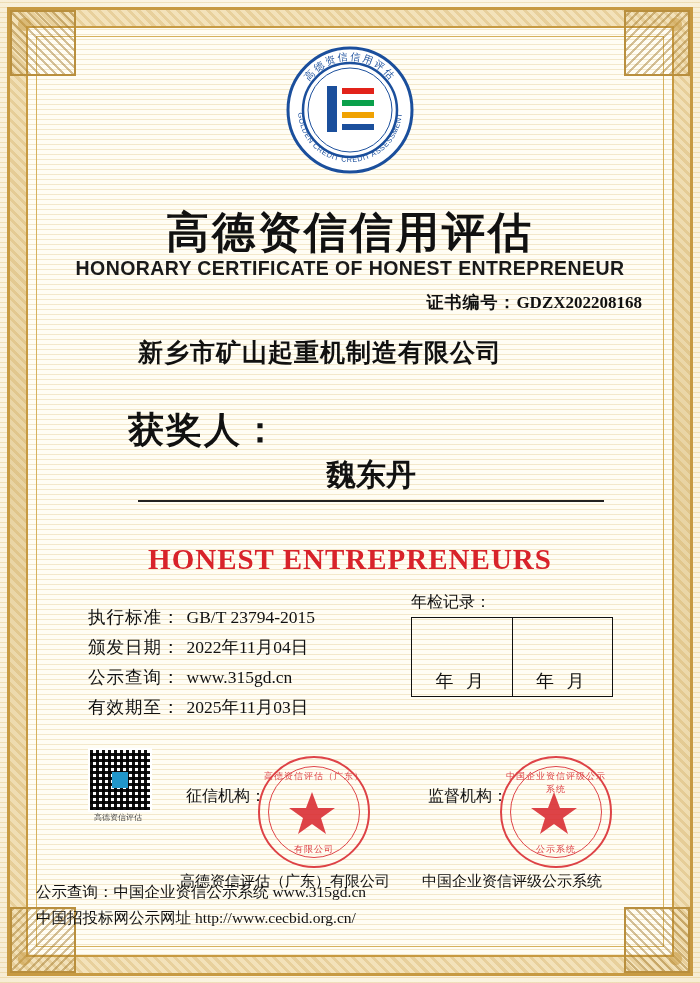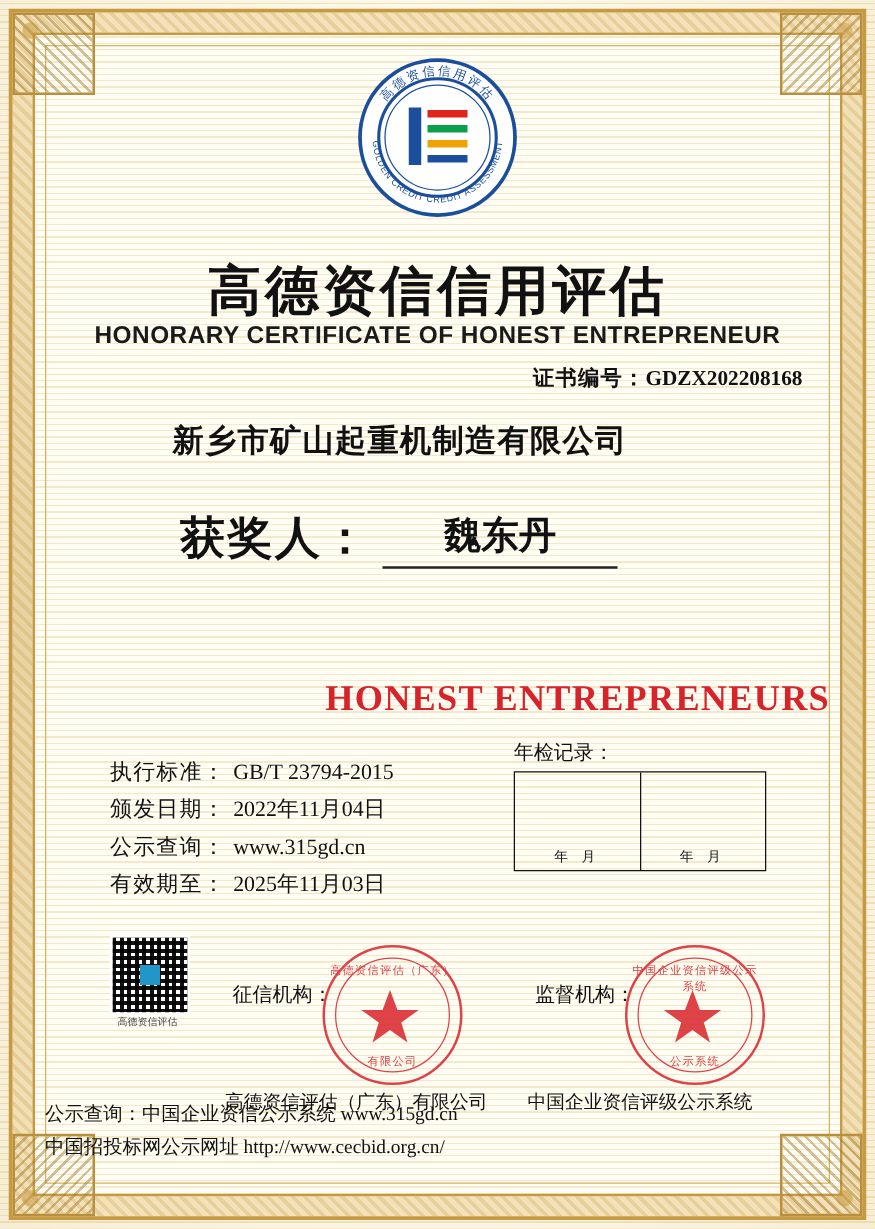--- a/index.html
+++ b/index.html
@@ -68,41 +68,41 @@
     font-family:"Liberation Serif",serif;
     font-size:17px;font-weight:bold;color:#111;
   }
   .cert-no .label{letter-spacing:1px;}
   .company{
     position:absolute;top:300px;left:86px;
     font-family:"Liberation Serif",serif;
     font-size:25px;font-weight:bold;color:#111;letter-spacing:1px;margin-left:16px;
   }
   .winner-row{
-    position:absolute;top:370px;left:108px;right:60px;
-    display:flex;align-items:flex-end;
+    position:absolute;top:370px;left:92px;right:60px;
+    display:flex;flex-direction:column;
   }
   .winner-label{
     font-family:"Liberation Serif",serif;
     font-size:36px;font-weight:bold;color:#111;letter-spacing:2px;
   }
   .winner-name{
     font-family:"Liberation Serif",serif;
     font-size:30px;font-weight:bold;color:#111;
     border-bottom:2px solid #222;
     padding:0 14px 4px 14px;margin-left:10px;min-width:160px;text-align:center;
   }
   .award-cn{
     position:absolute;top:432px;left:0;right:0;text-align:center;
     font-family:"Liberation Serif",serif;
     font-size:62px;font-weight:bold;color:#d8232a;letter-spacing:6px;
     text-shadow:1px 1px 0 #8e0f12;
   }
   .award-en{
-    position:absolute;top:507px;left:0;right:0;text-align:right;
+    position:absolute;top:507px;left:0;right:0;text-align:center;
     font-family:"Liberation Serif",serif;
     font-size:29px;font-weight:bold;color:#d8232a;letter-spacing:1px;
   }
 
   .info{
     position:absolute;top:566px;left:52px;
     font-family:"Liberation Serif",serif;
     font-size:17.5px;color:#111;line-height:30px;
   }
   .info div span.k{letter-spacing:1px;}
@@ -111,21 +111,21 @@
   .inspect{
     position:absolute;top:556px;left:375px;width:220px;
   }
   .inspect-title{
     font-family:"Liberation Serif",serif;font-size:16px;color:#111;margin-bottom:4px;
   }
   .inspect-table{
     width:200px;height:78px;border:1.5px solid #111;display:flex;
   }
   .inspect-cell{
-    flex:1;position:relative;font-family:"Liberation Serif",serif;font-size:11px;color:#111;text-align:right;
+    flex:1;position:relative;font-family:"Liberation Serif",serif;font-size:18px;color:#111;text-align:right;
   }
   .inspect-cell+.inspect-cell{border-left:1.5px solid #111;}
   .inspect-cell span{position:absolute;bottom:3px;left:50%;transform:translateX(-50%);white-space:nowrap;letter-spacing:4px;}
 
   
   .qr{position:absolute;left:52px;top:712px;width:60px;height:60px;
      background:
        repeating-linear-gradient(90deg,#111 0 3px,#fff 3px 6px),
        repeating-linear-gradient(0deg,#111 0 3px,#fff 3px 6px);
      background-blend-mode:multiply;border:2px solid #fff;}

